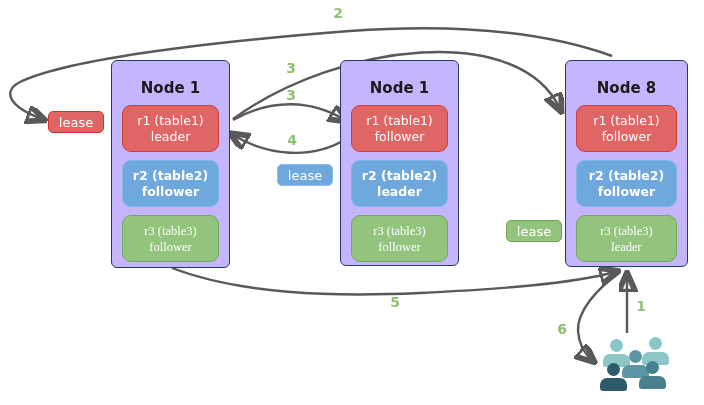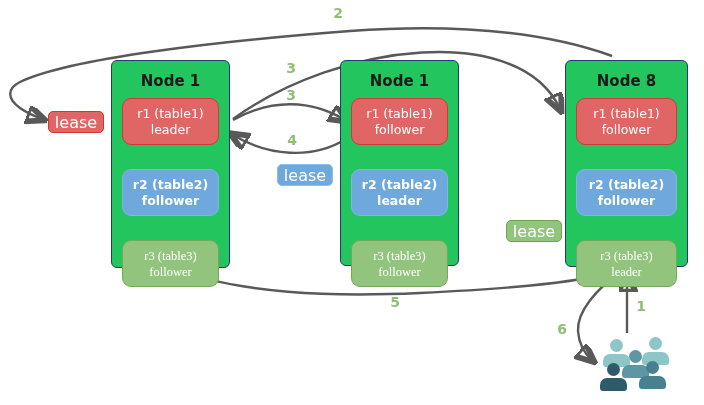--- a/index.html
+++ b/index.html
@@ -4,38 +4,38 @@
 <style>
   html,body{margin:0;padding:0;background:#ffffff;}
   .stage{
     position:relative;width:704px;height:405px;background:#ffffff;overflow:hidden;
     font-family:"DejaVu Sans","Liberation Sans",sans-serif;
   }
   svg.arrows{position:absolute;left:0;top:0;width:704px;height:405px;}
   svg.arrows path{fill:none;stroke:#595959;stroke-width:2.4px;}
 
   .node{
-    position:absolute;background:#22c55e;border:1.6px solid #223d63;border-radius:6px;
-    box-sizing:border-box;padding-top:11px;
+    position:absolute;background:#c4b5fd;border:1.6px solid #223d63;border-radius:6px;
+    box-sizing:border-box;padding-top:18px;
   }
   .node-title{
     text-align:center;font-size:15px;font-weight:bold;color:#1a1a1a;height:18px;margin-bottom:8px;
   }
   .replica{
-    width:calc(100% - 20px);height:47px;margin:0 auto 24px auto;border-radius:9px;
+    width:calc(100% - 20px);height:47px;margin:0 auto 8px auto;border-radius:9px;
     display:flex;flex-direction:column;align-items:center;justify-content:center;
     color:#ffffff;font-size:12.5px;line-height:16px;text-align:center;box-sizing:border-box;
   }
   .replica.red{background:#e06666;border:1.6px solid #cf3a3a;}
   .replica.blue{background:#6fa8dc;border:1.6px solid #7eb6e8;font-weight:bold;}
   .replica.green{background:#93c47d;border:1.6px solid #74a85c;font-family:Liberation Serif, serif;}
 
   .lease{
     position:absolute;width:56px;height:22px;border-radius:5px;box-sizing:border-box;
-    color:#ffffff;font-size:16px;display:flex;align-items:center;justify-content:center;
+    color:#ffffff;font-size:13px;display:flex;align-items:center;justify-content:center;
   }
   .lease.red{background:#e06666;border:1.6px solid #d63434;}
   .lease.blue{background:#6fa8dc;border:1.6px solid #8cbdec;}
   .lease.green{background:#93c47d;border:1.6px solid #6fa552;}
 
   .step{
     position:absolute;width:14px;text-align:center;font-size:14px;font-weight:bold;color:#8fbf72;
   }
 
   .users{position:absolute;left:597px;top:336px;width:88px;height:64px;}

